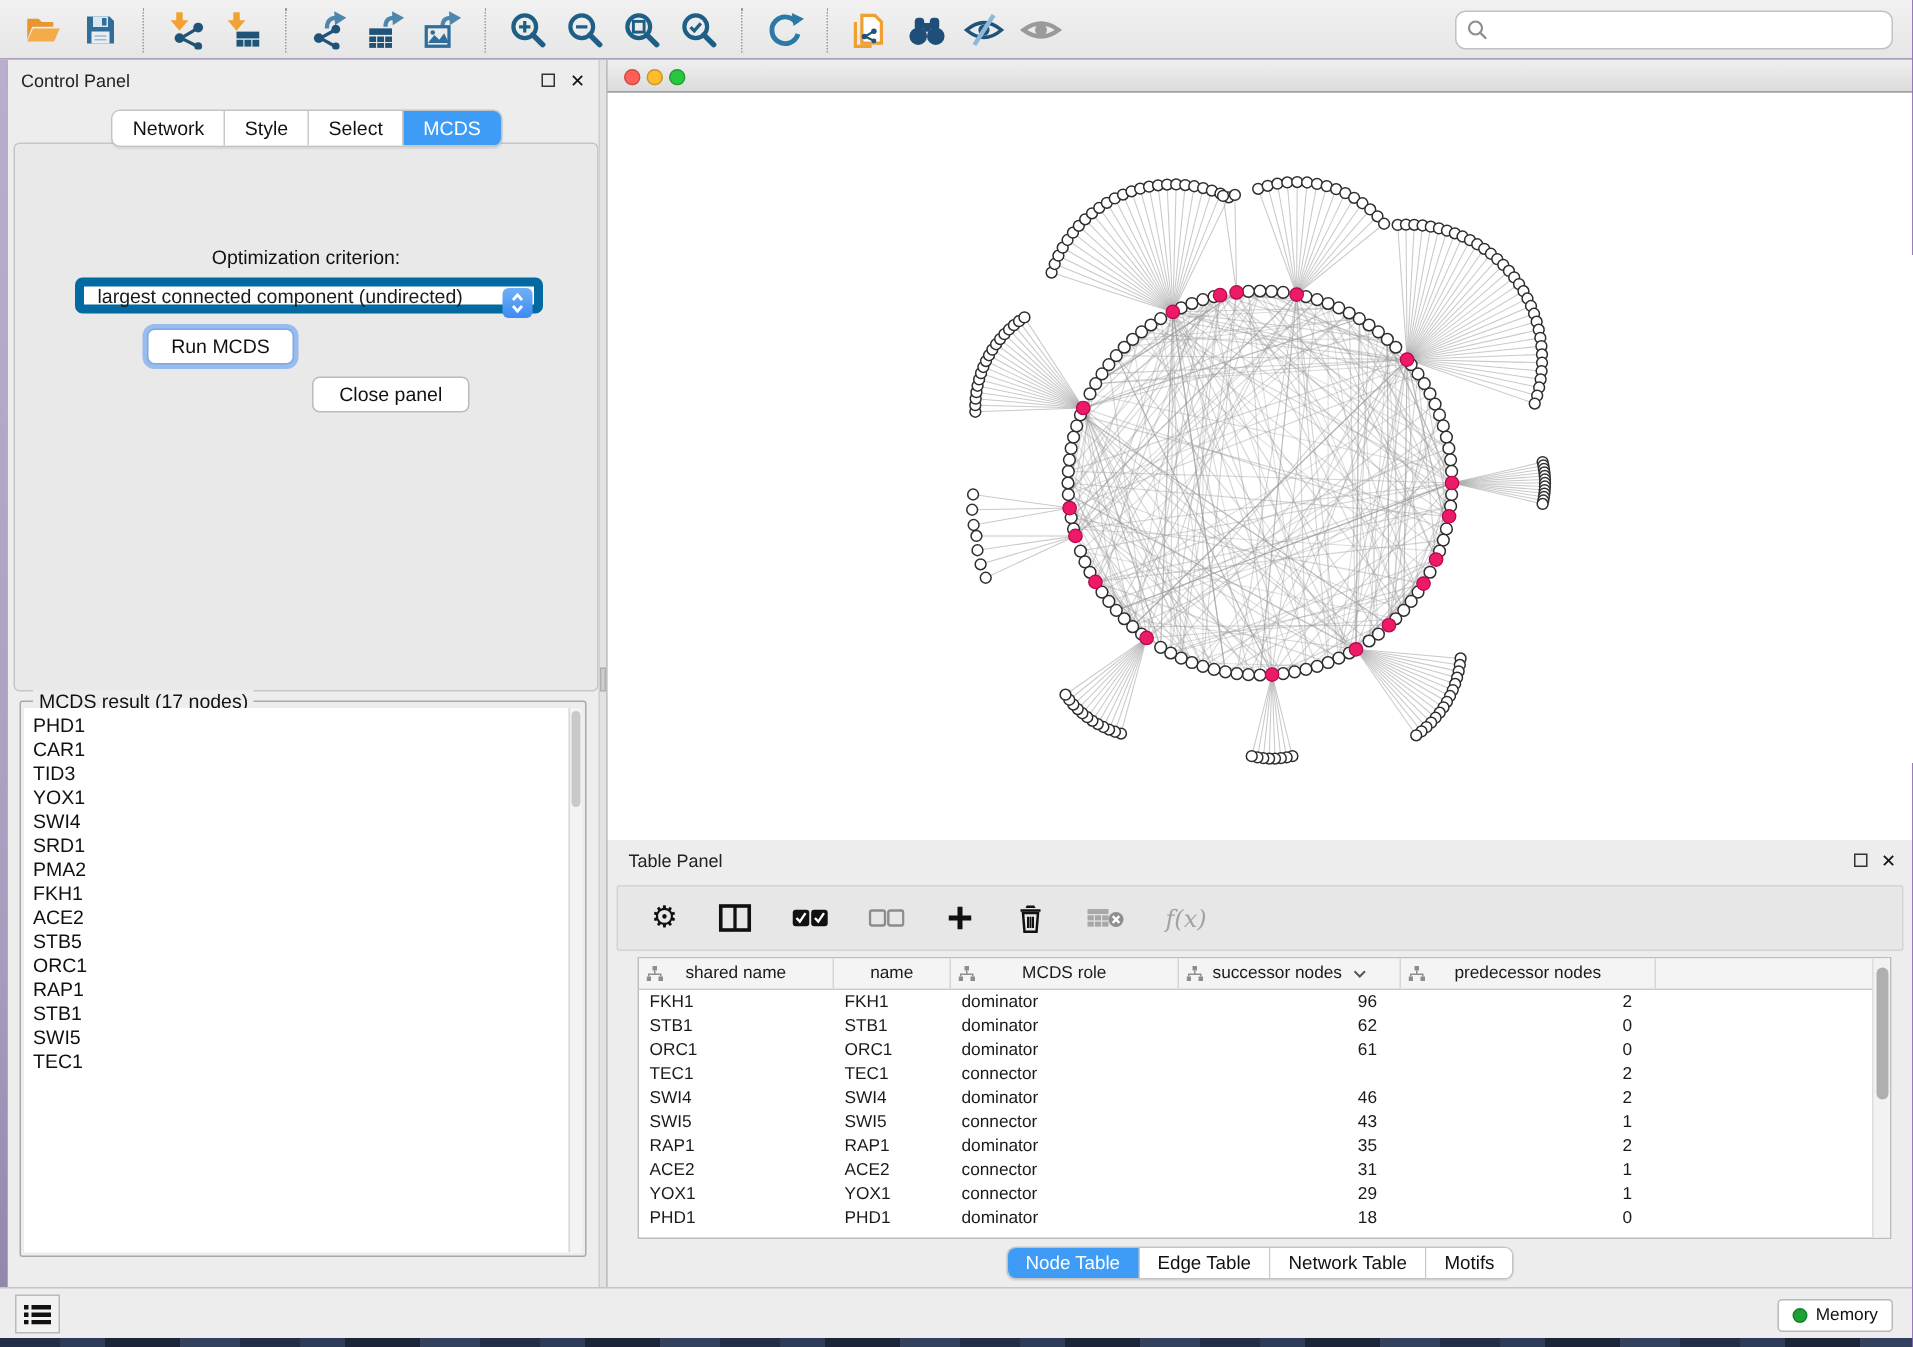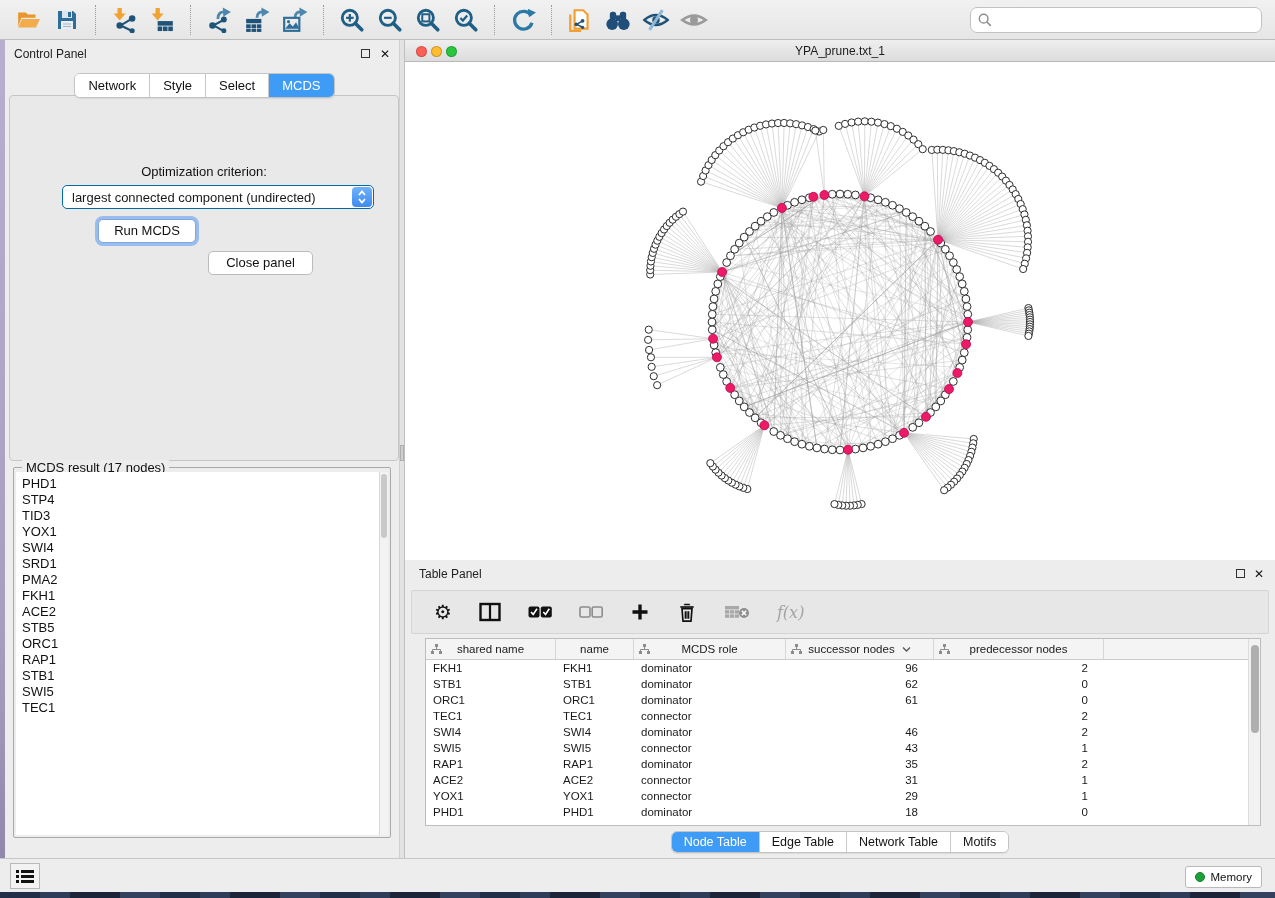--- a/index.html
+++ b/index.html
@@ -34,21 +34,21 @@
   #cp-tabs { position:absolute; left:0; top:33px; width:100%; display:flex; justify-content:center; z-index:2; }
   .seg { display:flex; border-radius:6px; overflow:hidden; border:1px solid #C4C4C4; background:#fff; box-shadow:0 1px 1px rgba(0,0,0,.08); }
   .seg .tab { padding:4px 13px; font-size:13px; background:#fff; color:#111; border-right:1px solid #C9C9C9; cursor:default; }
   .seg .tab:last-child { border-right:none; }
   .seg .tab.active { background:#3E9CF6; color:#fff; }
 
   #cp-box { position:absolute; left:4px; top:55px; width:390px; height:366px; background:#E9E9E9;
     border:1px solid #C6C6C6; border-radius:4px; }
   #criterion-label { position:absolute; left:0; top:68px; width:100%; text-align:center; font-size:13px; color:#111; }
   #criterion-select { position:absolute; left:40px; top:89px; width:312px; height:24px; background:#fff;
-    border:1px solid #0369a1; border-radius:5px; display:flex; align-items:center; font-size:13px; padding-left:9px;margin-left:12px; }
+    border:6px solid #0369a1; border-radius:5px; display:flex; align-items:center; font-size:13px; padding-left:9px; }
   #criterion-stepper { position:absolute; right:1px; top:1px; width:20px; height:20px; border-radius:4px;
     background:linear-gradient(#6FB1F8,#3D8BF0); display:flex; flex-direction:column; align-items:center; justify-content:center; color:#fff; }
   #criterion-stepper svg { display:block; }
   .mac-btn { position:absolute; top:123px; height:24px; background:#fff; border:1px solid #BBB; border-radius:5px;
     font-size:13px; color:#111; text-align:center; line-height:22px; }
   #run-mcds { left:88px; width:98px; box-shadow:0 0 0 3px rgba(107,164,239,.65); border-color:#7FA8DC; }
   #close-panel { left:198px; width:105px;margin-top:32px; }
 
   #result-group { position:absolute; left:8px; top:427px; width:378px; height:371px; border:1px solid #A9A9A9; border-radius:2px; }
   #result-label { position:absolute; left:8px; top:-8px; background:#EDEDED; padding:0 4px; font-size:13px; color:#111; }
@@ -295,21 +295,21 @@
         </span>
       </div>
       <button class="mac-btn" id="run-mcds">Run MCDS</button>
       <button class="mac-btn" id="close-panel">Close panel</button>
     </div>
     <div id="result-group">
       <span id="result-label">MCDS result (17 nodes)</span>
       <div id="result-list">
         <div id="result-items">
             <div>PHD1</div>
-            <div>STP4</div>
+            <div>CAR1</div>
             <div>TID3</div>
             <div>YOX1</div>
             <div>SWI4</div>
             <div>SRD1</div>
             <div>PMA2</div>
             <div>FKH1</div>
             <div>ACE2</div>
             <div>STB5</div>
             <div>ORC1</div>
             <div>RAP1</div>
@@ -326,21 +326,20 @@
 
   <div id="splitter">
       <div id="splitter-grip"></div>
     </div>
 
   <div id="network-window">
     <div id="net-titlebar">
       <span class="light" id="light-red" style="background: rgb(255, 95, 87);"></span>
       <span class="light" id="light-yellow" style="background: rgb(254, 188, 46);"></span>
       <span class="light" id="light-green" style="background: rgb(41, 198, 63);"></span>
-      <span id="net-title">YPA_prune.txt_1</span>
     </div>
     <div id="net-canvas">
       <svg id="net-svg" width="870" height="498" viewBox="0 0 870 498">
           <line x1="376.889216033338" y1="145.95116490388892" x2="427.27155232994744" y2="387.76647094058467" stroke="#9b9b9b" stroke-opacity="0.42" stroke-width="0.75"></line>
           <line x1="376.889216033338" y1="145.95116490388892" x2="411.9273551598201" y2="385.9033480892344" stroke="#9b9b9b" stroke-opacity="0.42" stroke-width="0.75"></line>
           <line x1="376.889216033338" y1="145.95116490388892" x2="368.78075978526" y2="369.5400028545853" stroke="#9b9b9b" stroke-opacity="0.42" stroke-width="0.75"></line>
           <line x1="376.889216033338" y1="145.95116490388892" x2="375.51543397839765" y2="373.33837128361085" stroke="#9b9b9b" stroke-opacity="0.42" stroke-width="0.75"></line>
           <line x1="376.889216033338" y1="145.95116490388892" x2="329.658065165612" y2="187.28771241841199" stroke="#9b9b9b" stroke-opacity="0.42" stroke-width="0.75"></line>
           <line x1="376.889216033338" y1="145.95116490388892" x2="411.9273551598201" y2="385.9033480892344" stroke="#9b9b9b" stroke-opacity="0.42" stroke-width="0.75"></line>
           <line x1="376.889216033338" y1="145.95116490388892" x2="487.5328390979529" y2="143.27681971301246" stroke="#9b9b9b" stroke-opacity="0.42" stroke-width="0.75"></line>

